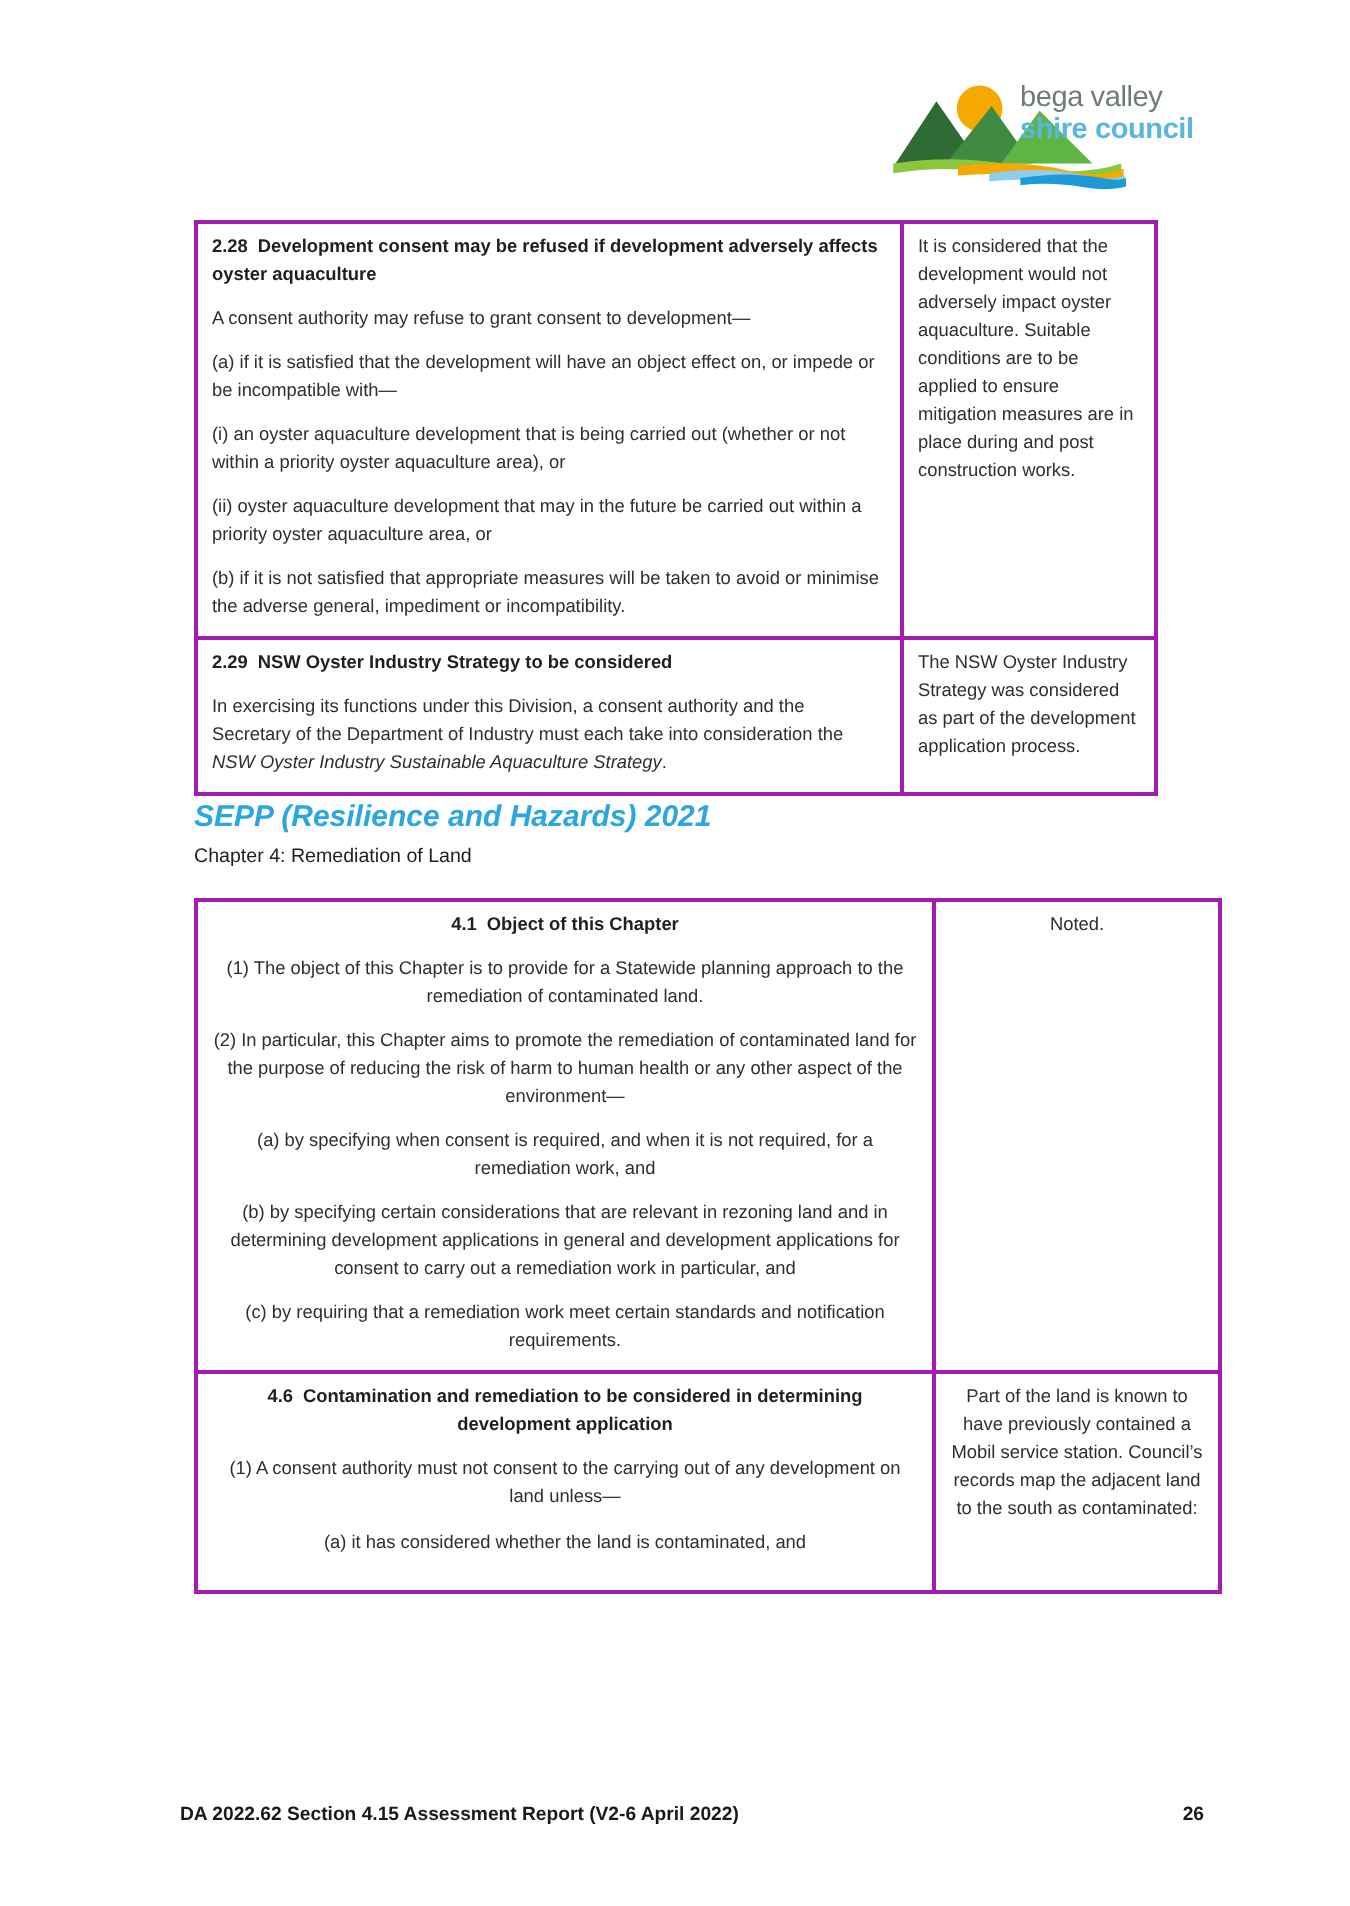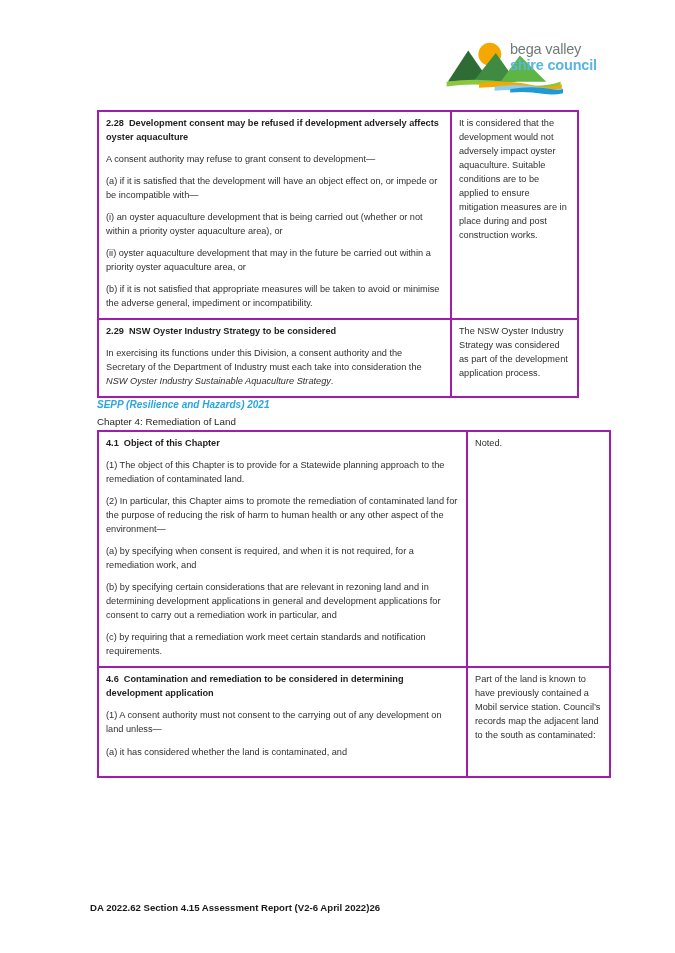--- a/index.html
+++ b/index.html
@@ -72,21 +72,21 @@
   }
   .doc-table td {
     border: 2px solid #a21caf;
     vertical-align: top;
     padding: 5px 7px 7px 7px;
     font-size: 9.2px;
     line-height: 1.52;
     color: #2f2f2f;
   }
   #table-oyster { top: 110px; }
-  #table-remediation { top: 430px; }
+  #table-remediation { top: 449px; text-align: center; }
 
   .col-left-wide  { width: 353px; }
   .col-right-narrow { width: 127px; }
   .col-left-narrow { width: 145px; }
   .col-right-wide  { width: 335px; }
 
   p.cl {
     margin: 0 0 8px 0;
   }
   p.cl:last-child { margin-bottom: 0; }
@@ -101,42 +101,43 @@
   .cell-tight p.cl { margin-bottom: 9px; }
 
   
   .sepp-heading-wrap {
     position: absolute;
     left: 97px;
     top: 398px;
     width: 480px;
   }
   .sepp-title {
-    font-size: 10px;
+    font-size: 15px;
     font-weight: bold;
     font-style: italic;
     color: #2ba6e0;
     line-height: 1.45;
     margin: 0;
   }
   .sepp-chapter {
     font-size: 9.8px;
     font-weight: normal;
     color: #1f1f1f;
     line-height: 1.45;
     margin: 2px 0 0 0;
   }
 
   
   .footer {
     position: absolute;
     left: 90px;
     top: 902px;
-    width: 552px;
+    width: 512px;
     display: flex;
+    justify-content: space-between;
     align-items: baseline;
     font-size: 9.6px;
     font-weight: bold;
     color: #1a1a1a;
   }
 </style>
 </head>
 <body>
 
 <div class="page">

